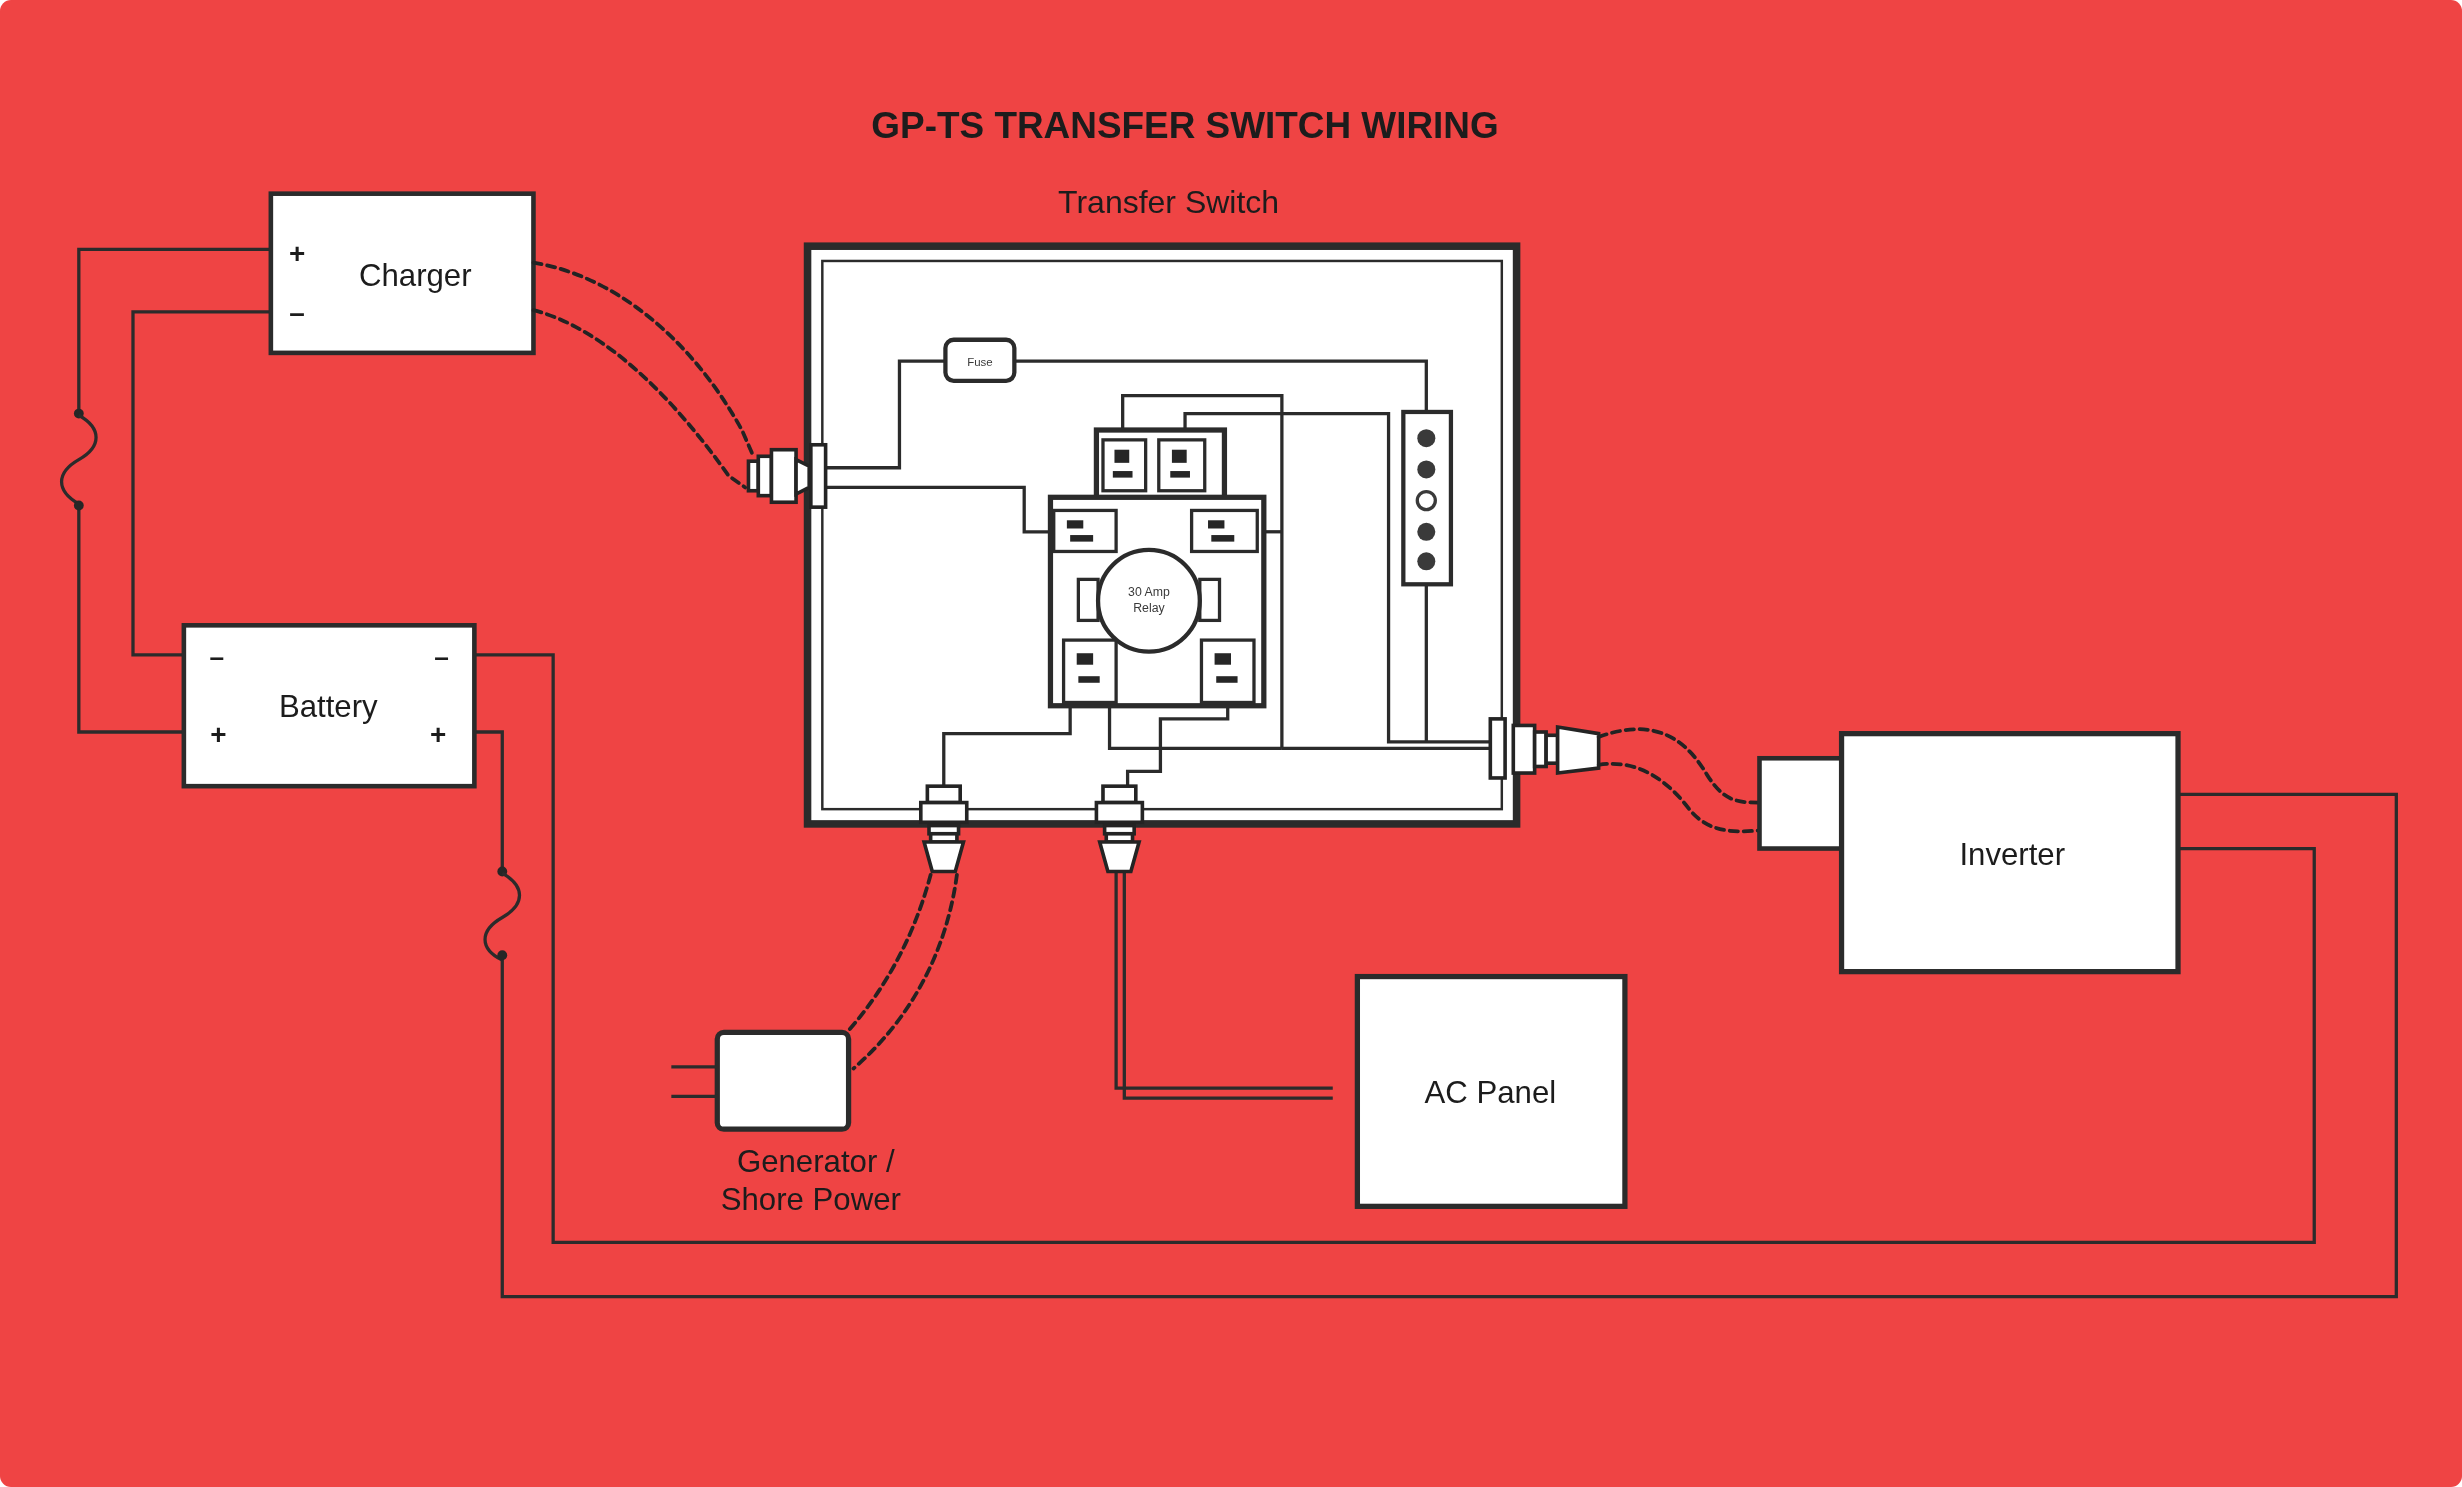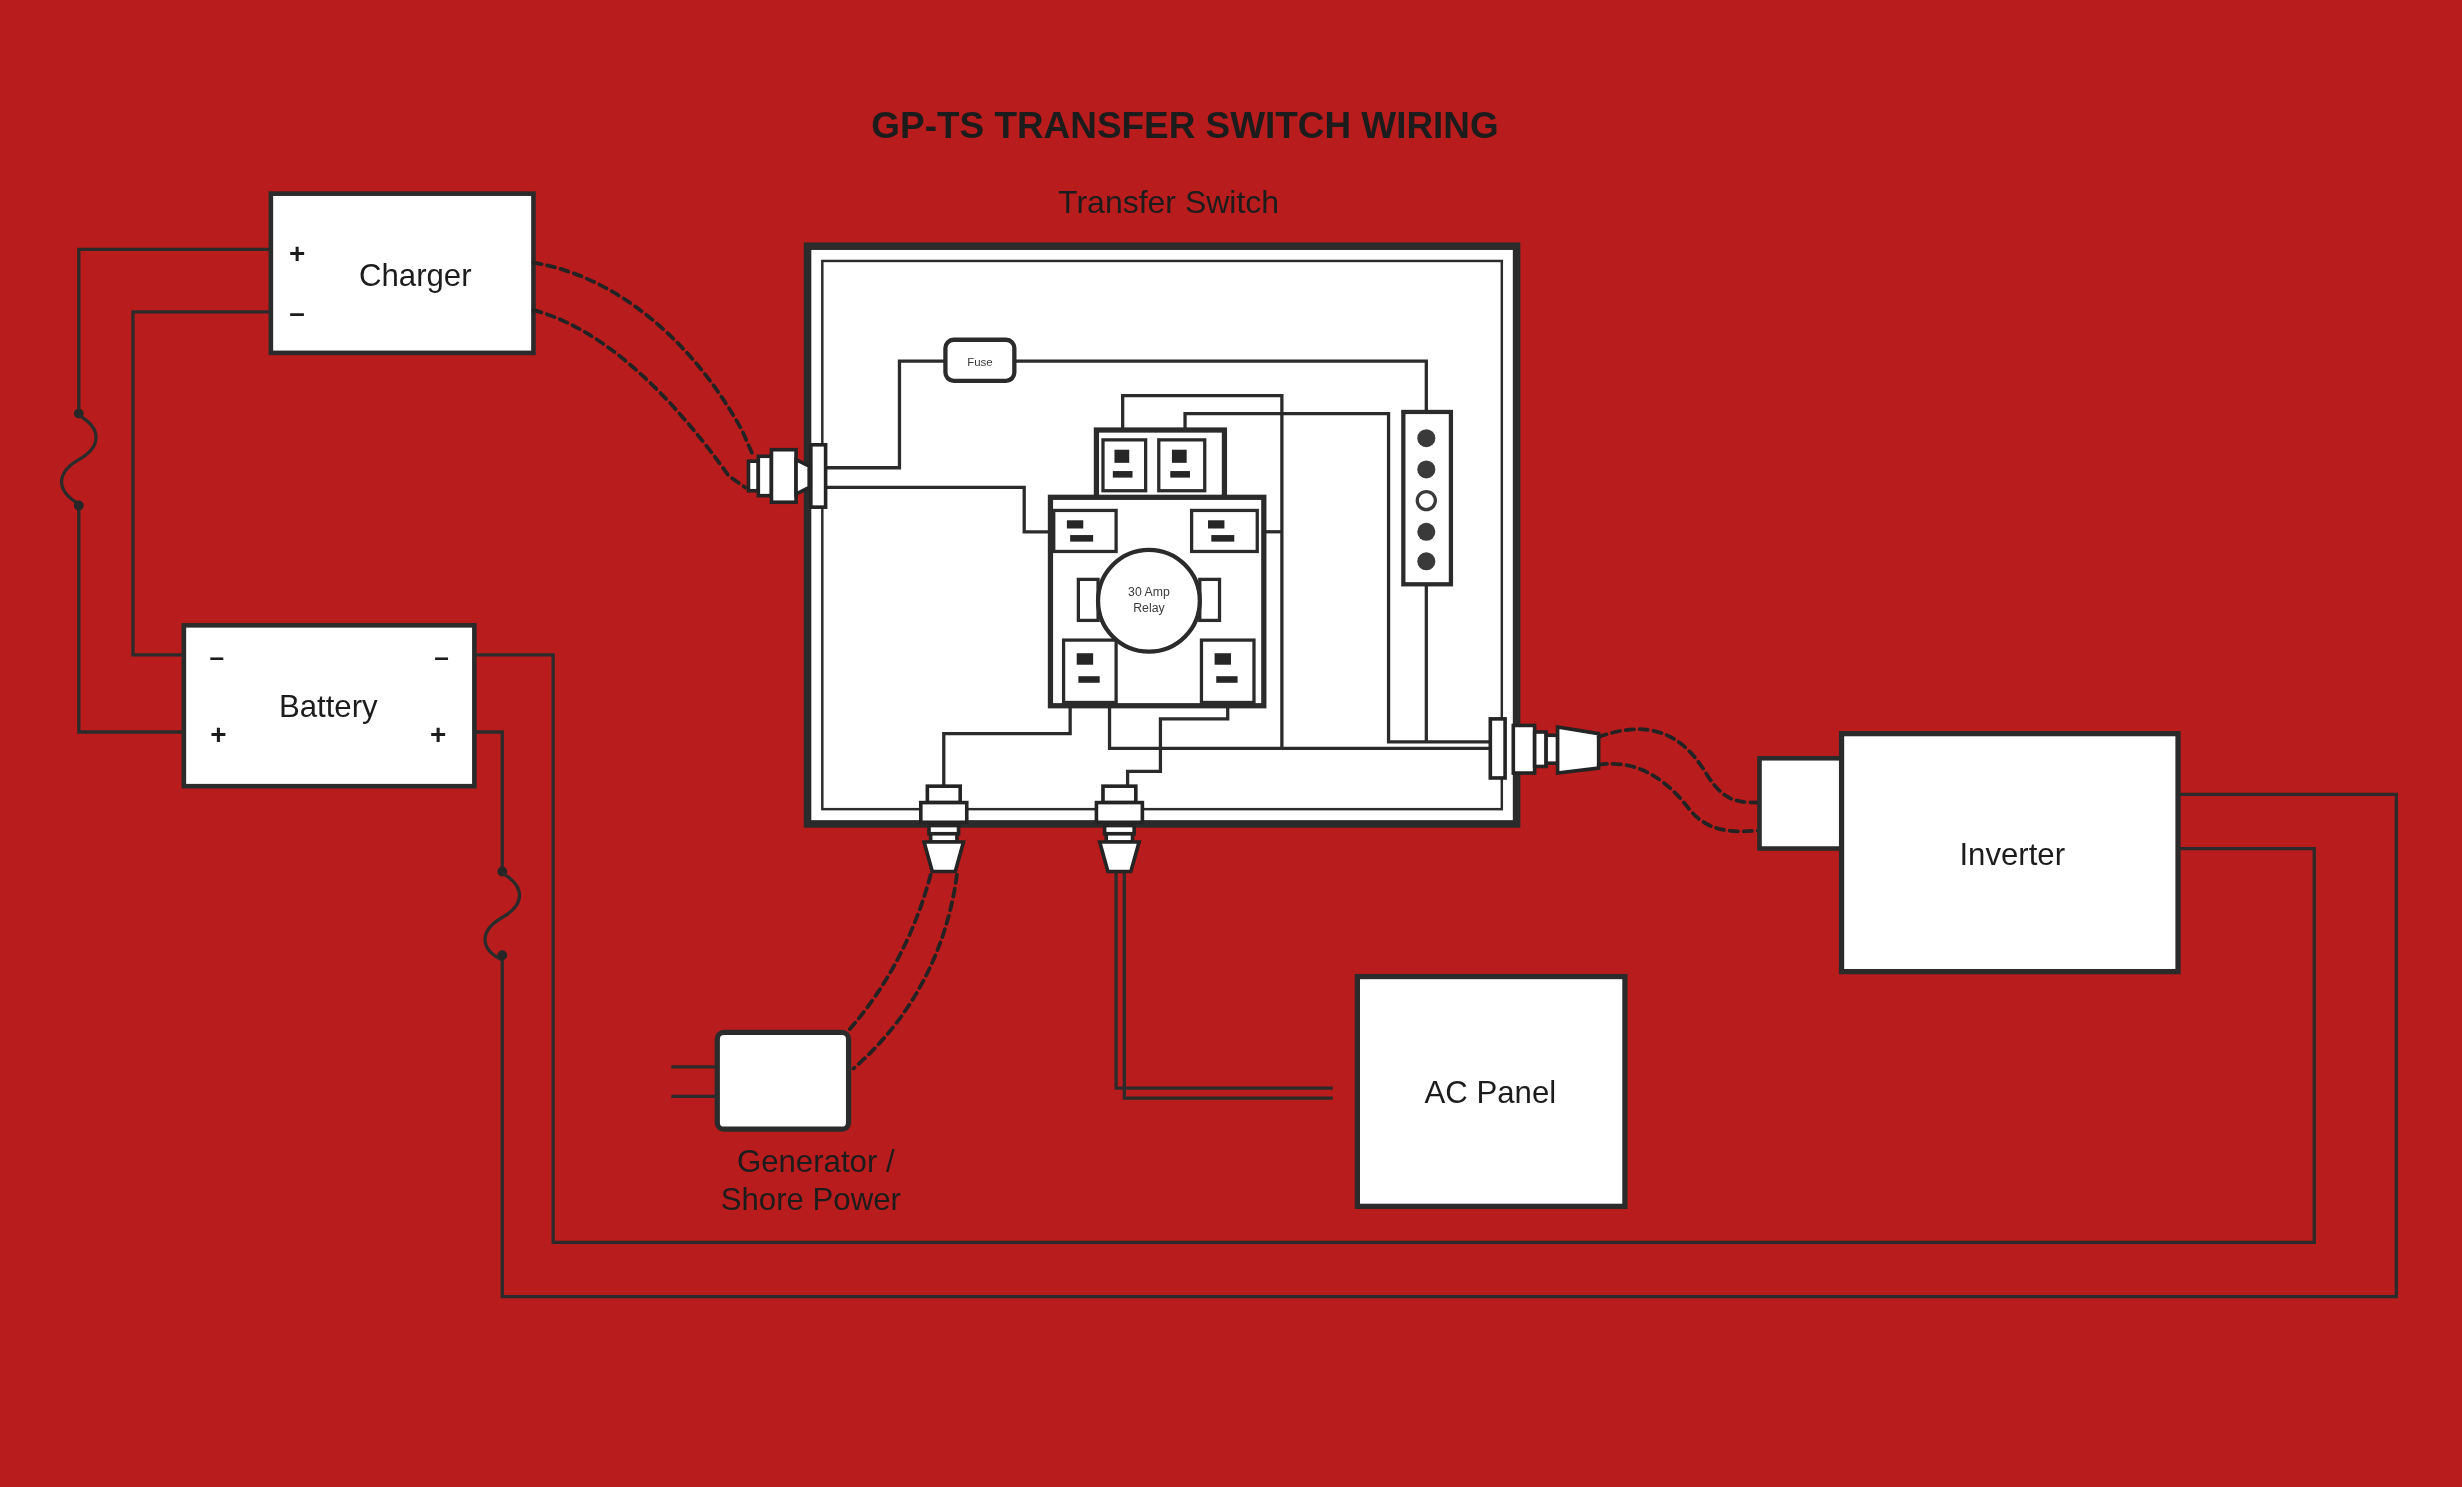--- a/index.html
+++ b/index.html
@@ -1,17 +1,17 @@
 <!DOCTYPE html>
 <html style="font-size:13px"><head>
 <meta charset="utf-8">
 <style>
   html,body{margin:0;padding:0;background:#ffffff;}
-  .page{position:relative;width:2462px;height:1487px;background:#b91c1c;overflow:hidden;
-        font-family:"Liberation Sans", sans-serif;}
+  .page{position:relative;width:2462px;height:1487px;background:#ef4444;overflow:hidden;
+        font-family:"Liberation Sans", sans-serif;border-radius:11px;}
   svg{display:block;filter:blur(0.4px);}
   .lbl{fill:#1c1c1c;font-family:"Liberation Sans",sans-serif;}
   .box{fill:#ffffff;stroke:#2b2b2b;}
   .wire{fill:none;stroke:#2b2b2b;stroke-width:2;}
   .cable{fill:none;stroke:#232323;stroke-width:2.3;stroke-dasharray:5 3.5;stroke-linecap:round;}
   .gland{fill:#ffffff;stroke:#242424;stroke-width:2.2;}
   .mark{fill:#262626;stroke:none;}
   .tinytext{fill:#3a3a3a;font-family:"Liberation Sans",sans-serif;}
 </style>
 </head>

